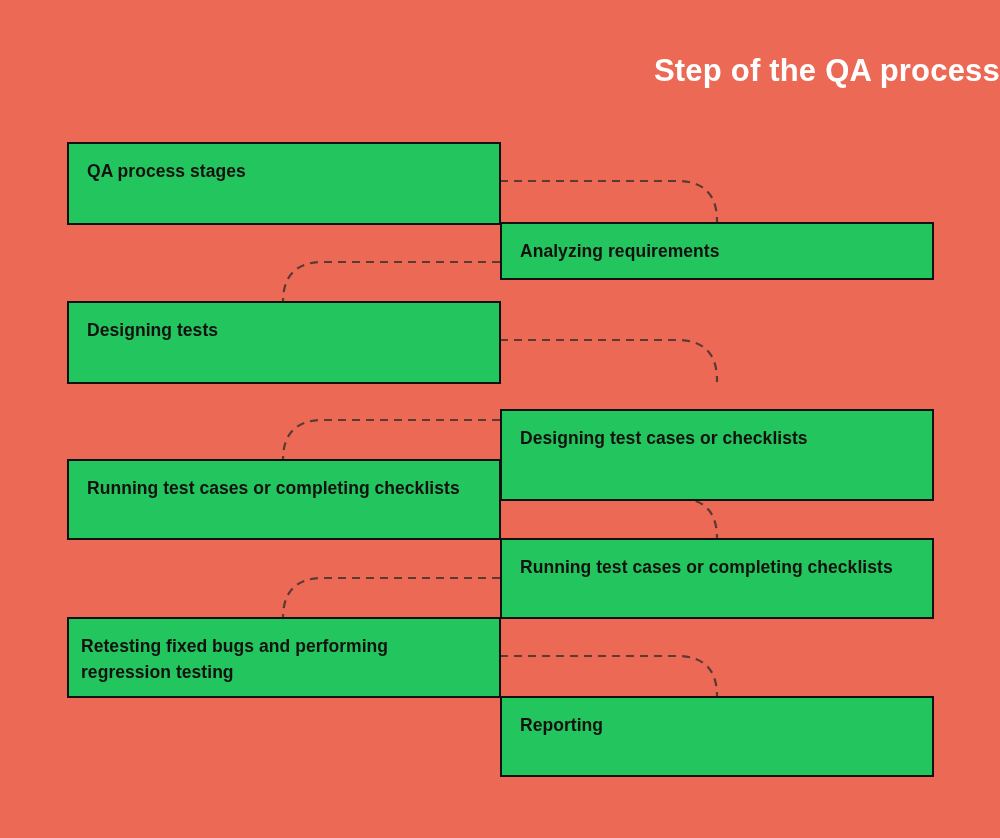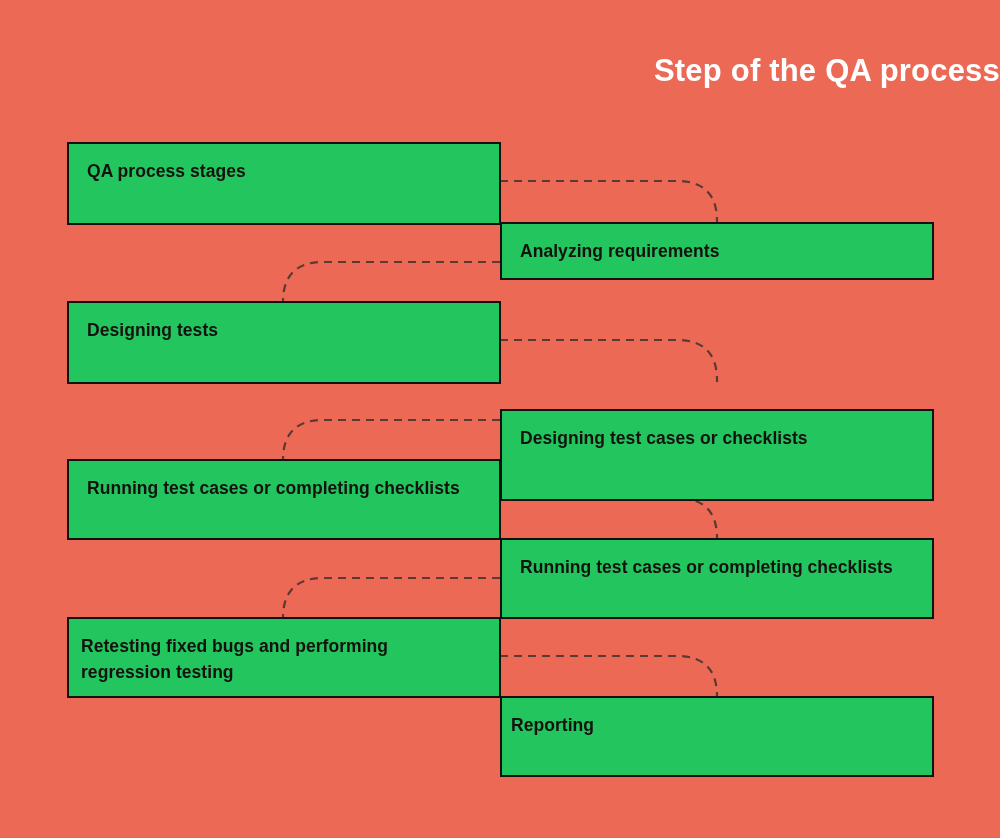--- a/index.html
+++ b/index.html
@@ -57,21 +57,21 @@
   
   .box.right { left: 500px; width: 434px; }
 
   .box.r0 { top: 142px; height: 83px; }
   .box.r1 { top: 222px; height: 58px; }
   .box.r2 { top: 301px; height: 83px; }
   .box.r3 { top: 381px; height: 92px; margin-top: 28px; }
   .box.r4 { top: 459px; height: 81px; }
   .box.r5 { top: 538px; height: 81px; }
   .box.r6 { top: 617px; height: 81px; padding-left: 12px; }
-  .box.r7 { top: 696px; height: 81px; padding-left: 9px; }
+  .box.r7 { top: 696px; height: 81px; }
 </style>
 </head>
 <body>
 
 <div id="stage">
 
   <div id="title">Step of the QA process</div>
 
   <svg class="connectors" viewBox="0 0 1000 838" width="1000" height="838" xmlns="http://www.w3.org/2000/svg">
     <g fill="none" stroke="#5a3a33" stroke-width="2.2" stroke-dasharray="8 6" stroke-linecap="butt">

